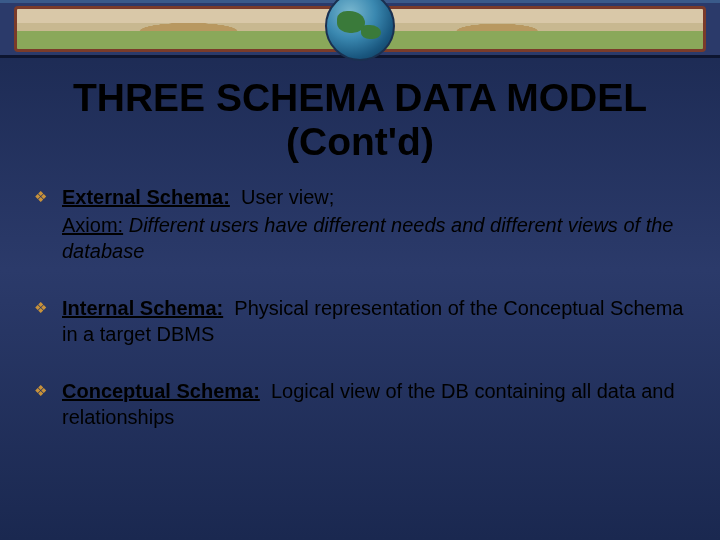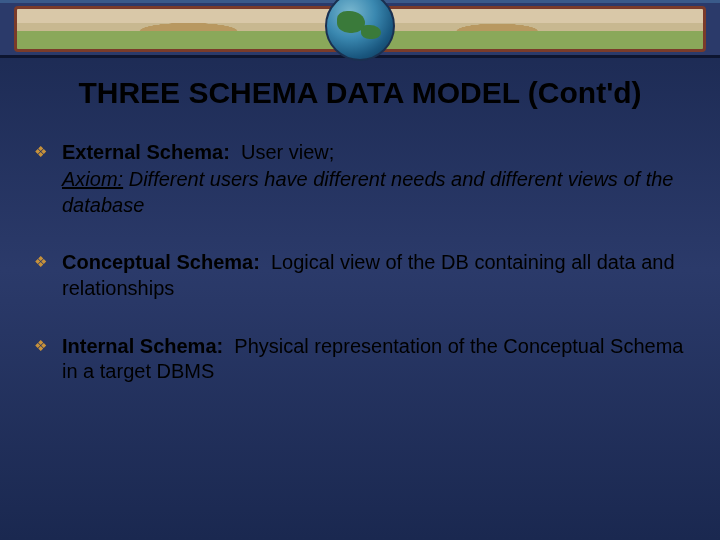--- a/index.html
+++ b/index.html
@@ -57,24 +57,24 @@
     border-radius: 40% 60% 50% 50%;
     box-shadow: 20px 10px 0 -4px #3a7a3a;
   }
   .slide-body {
     padding: 18px 28px 0 28px;
   }
   .title {
     text-align: center;
     font-family: "Arial Black", Arial, sans-serif;
     font-weight: 900;
-    font-size: 30px;
+    font-size: 39px;
     line-height: 1.12;
     color: #000;
-    margin-bottom: 30px;
+    margin-bottom: 22px;
   }
   .bullets {
     list-style: none;
     padding: 0 6px;
   }
   .bullet {
     position: relative;
     padding-left: 28px;
     margin-bottom: 32px;
     font-size: 20px;
@@ -82,23 +82,23 @@
     color: #000;
   }
   .bullet::before {
     content: "❖";
     position: absolute;
     left: 0;
     top: 2px;
     color: #c8923a;
     font-size: 15px;
   }
-  .label { font-weight: 700; }
+  .label { font-weight: 700; text-decoration: underline; }
   .axiom-line { margin-top: 2px; }
-  .axiom-lead { font-style: italic; text-decoration: underline; }
+  .axiom-lead { text-decoration: underline; }
   .axiom-rest { font-style: italic; }
 </style>
 </head>
 <body>
 
 <div class="header-band">
   <div class="landscape"></div>
   <div class="globe"></div>
 </div>
 
@@ -110,23 +110,23 @@
     <li class="bullet">
       <span class="label">External Schema:</span>
       &nbsp;<span>User view;</span>
       <div class="axiom-line">
         <span class="axiom-lead">Axiom:</span>
         <span class="axiom-rest"> </span><span class="axiom-rest">Different users have different needs and different views of the database</span>
       </div>
     </li>
 
     <li class="bullet">
-      <span class="label">Conceptual Schema:</span>
-      &nbsp;<span>Logical view of the DB containing all data and relationships</span>
+      <span class="label">Internal Schema:</span>
+      &nbsp;<span>Physical representation  of the Conceptual Schema in a target DBMS</span>
     </li>
 
     <li class="bullet">
-      <span class="label">Internal Schema:</span>
-      &nbsp;<span>Physical representation  of the Conceptual Schema in a target DBMS</span>
+      <span class="label">Conceptual Schema:</span>
+      &nbsp;<span>Logical view of the DB containing all data and relationships</span>
     </li>
 
   </ul>
 </div>
 
 </body></html>

